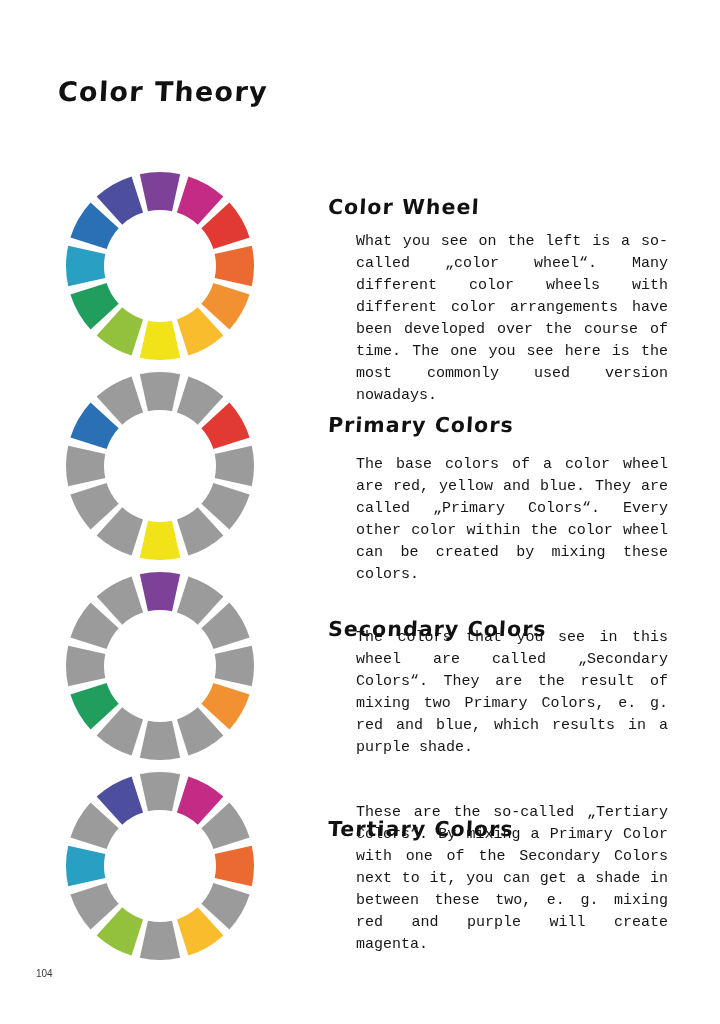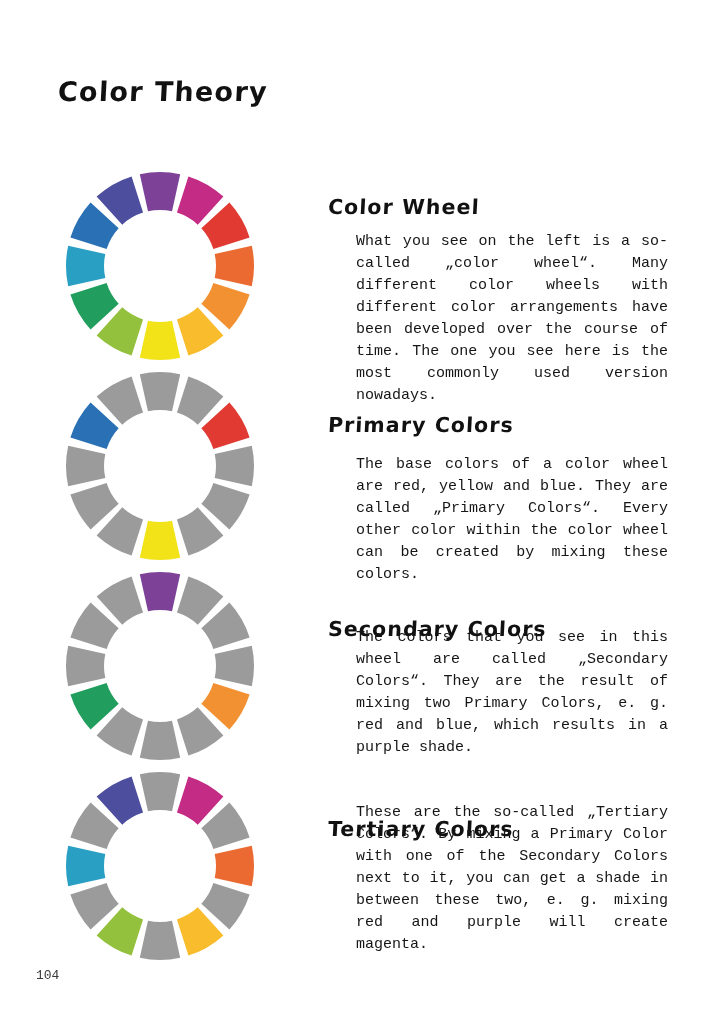--- a/index.html
+++ b/index.html
@@ -91,22 +91,22 @@
     text-align: justify;
     color: #161616;
     margin-left: 28px;
   }
 
   
   .page-number {
     position: absolute;
     left: 36px;
     top: 968px;
-    font-family: Liberation Mono, monospace;
-    font-size: 13px;
+    font-family: Liberation Sans, sans-serif;
+    font-size: 10px;
     color: #3a3a3a;
     text-align: center;
   }
 </style>
 </head>
 <body>
 
 <div class="page">
 
   <h1 class="chapter-title">Color Theory</h1>

